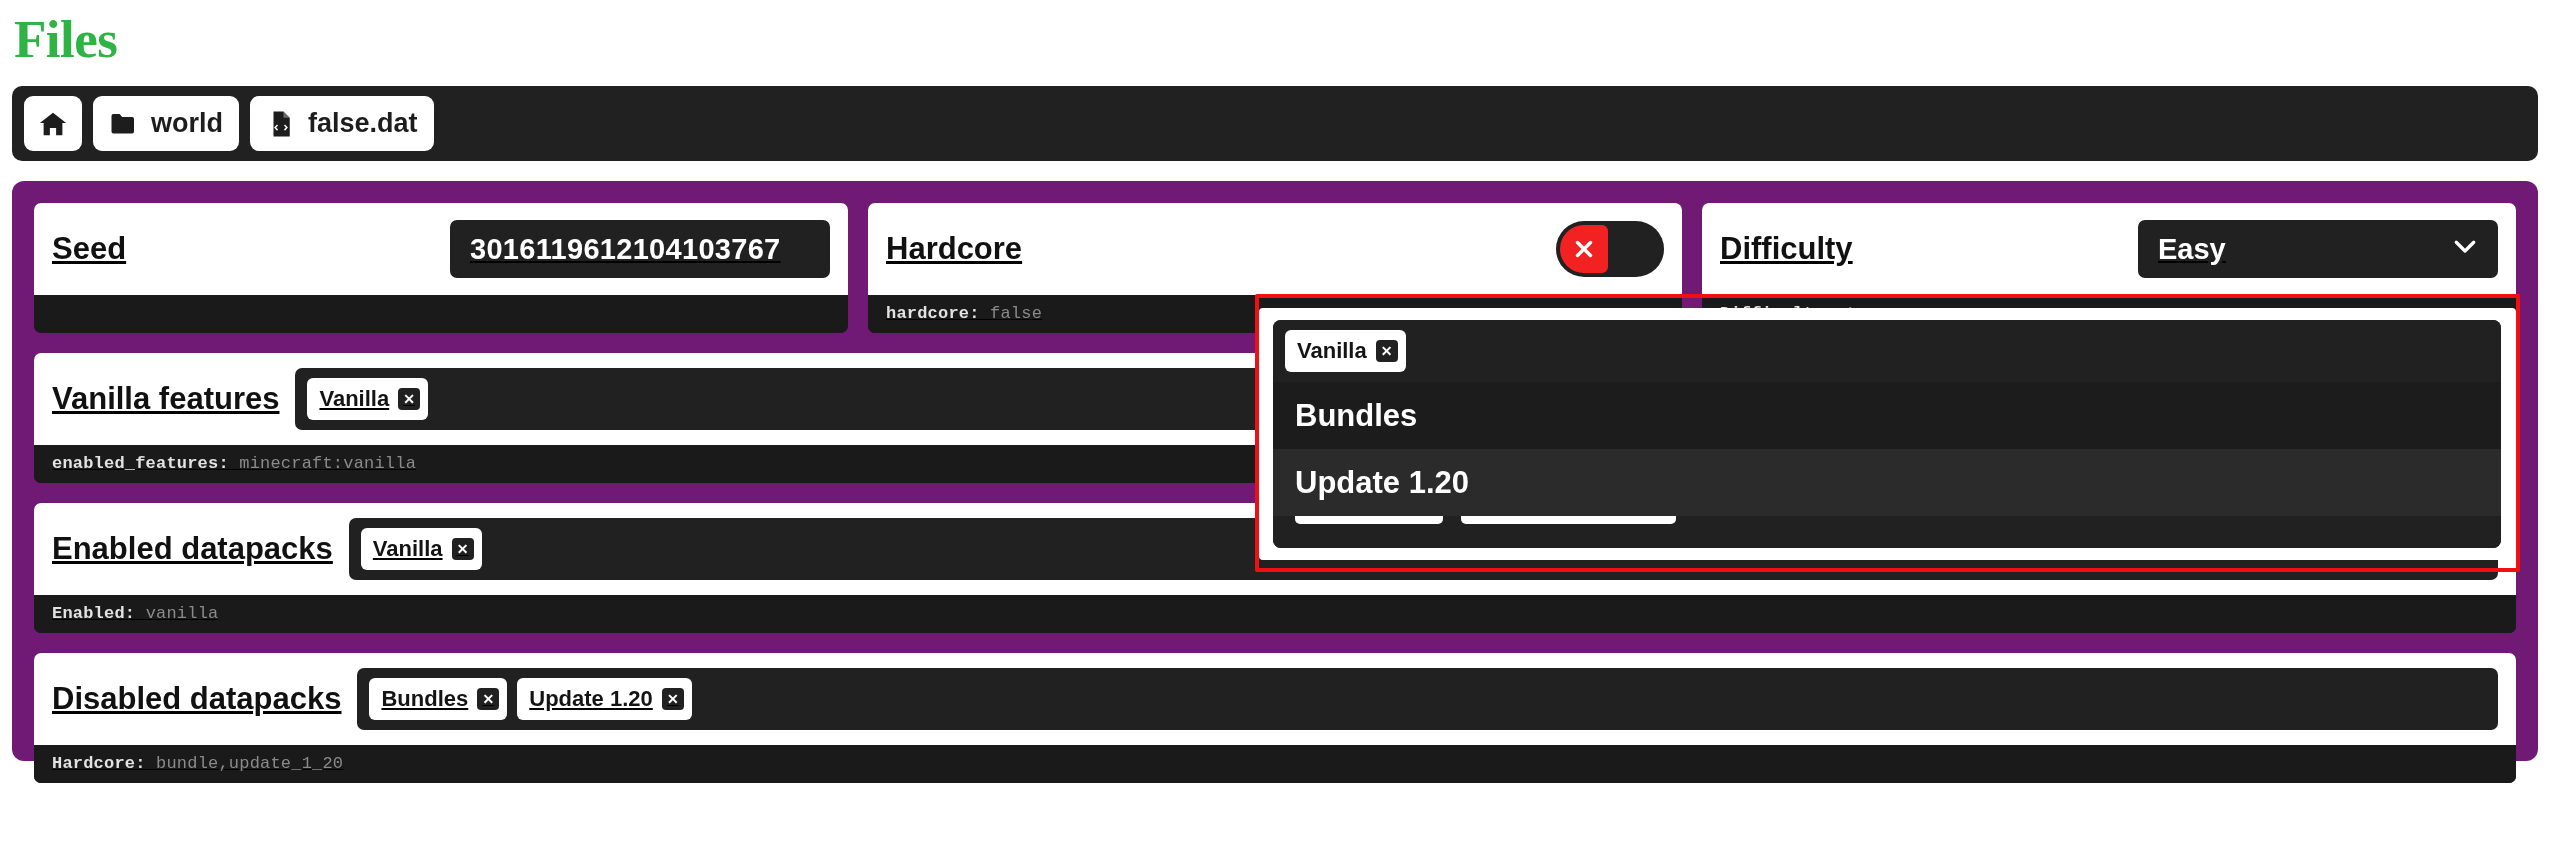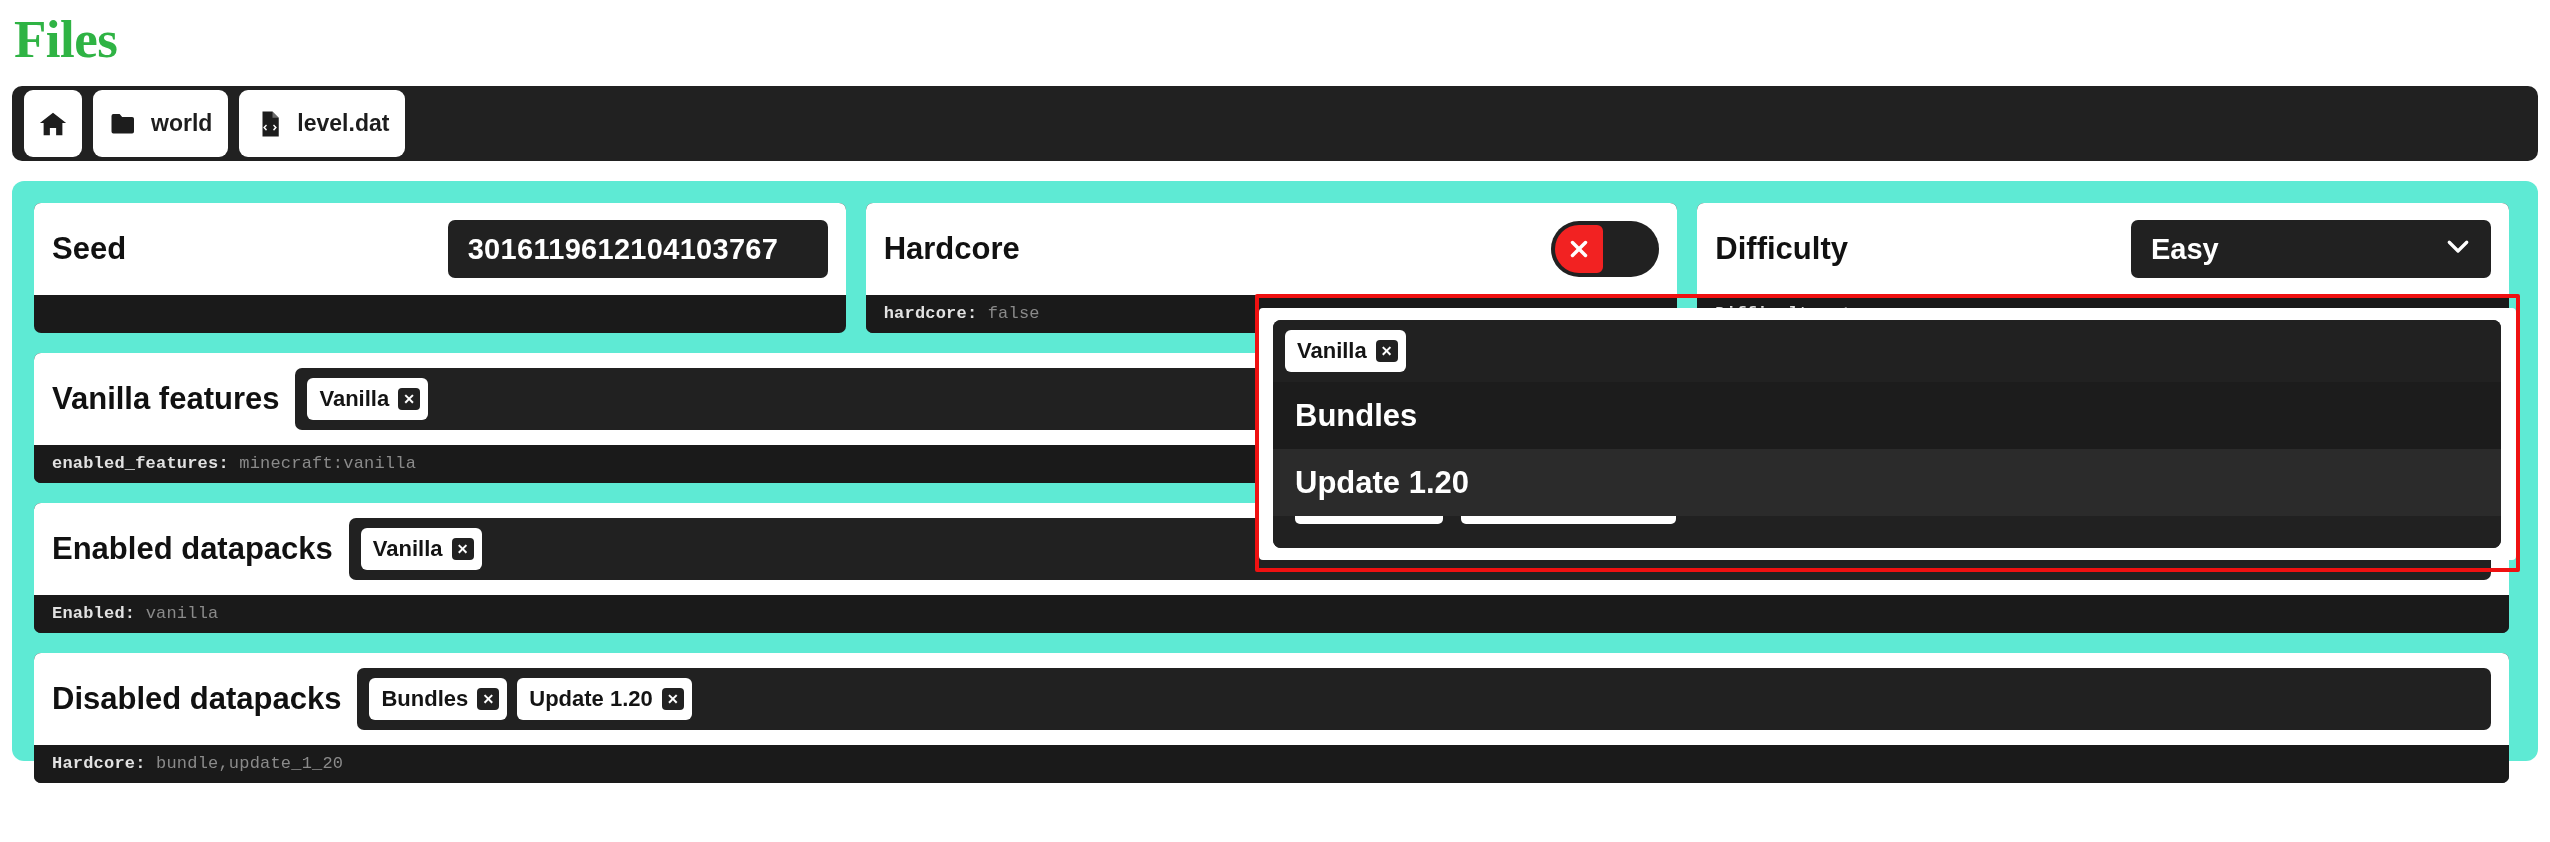--- a/index.html
+++ b/index.html
@@ -29,42 +29,43 @@
     border-radius: 10px;
     padding: 10px 12px;
     display: flex;
     align-items: center;
     gap: 11px;
     height: 75px;
   }
   .crumb {
     background: #ffffff;
     border-radius: 9px;
-    height: 67px;
+    height: 55px;
     display: flex;
     align-items: center;
     gap: 12px;
     padding: 0 16px;
     color: #1d1d1d;
-    font-size: 23px;
+    font-size: 27px;
     font-weight: 700;
     cursor: pointer;
     white-space: nowrap;
   }
   .crumb.icon-only { padding: 0 14px; }
   .crumb svg { display: block; }
 
   
   .panel {
     margin: 20px 12px 0 12px;
-    background: #5eead4;
+    background: #701a75;
     border-radius: 12px;
-    padding: 22px 29px 18px 22px;
+    padding: 22px 22px 18px 22px;
     position: relative;
     height: 580px;
+    text-decoration: underline;
   }
 
   .row { display: flex; gap: 20px; }
 
   
   .field {
     display: flex;
     flex-direction: column;
     border-radius: 7px;
     overflow: hidden;
@@ -297,21 +298,21 @@
     <span>
       <svg width="30" height="30" viewBox="0 0 24 24" fill="#1d1d1d">
         <path d="M6 2h8l5 5v15H6V2z"></path>
         <path d="M14 2v5h5L14 2z" fill="#ffffff" opacity="0.35"></path>
         <g fill="#ffffff">
           <path d="M9.6 13.2 8.1 14.8l1.5 1.6-.8.9-2.3-2.5 2.3-2.5.8.9z"></path>
           <path d="M14.4 13.2l1.5 1.6-1.5 1.6.8.9 2.3-2.5-2.3-2.5-.8.9z"></path>
         </g>
       </svg>
     </span>
-    <span>level.dat</span>
+    <span>false.dat</span>
   </div>
 
 </div>
 
 <div class="panel">
 
   <div class="row" style="margin-bottom:20px;">
 
     <div class="field third">
       <div class="field-card">

